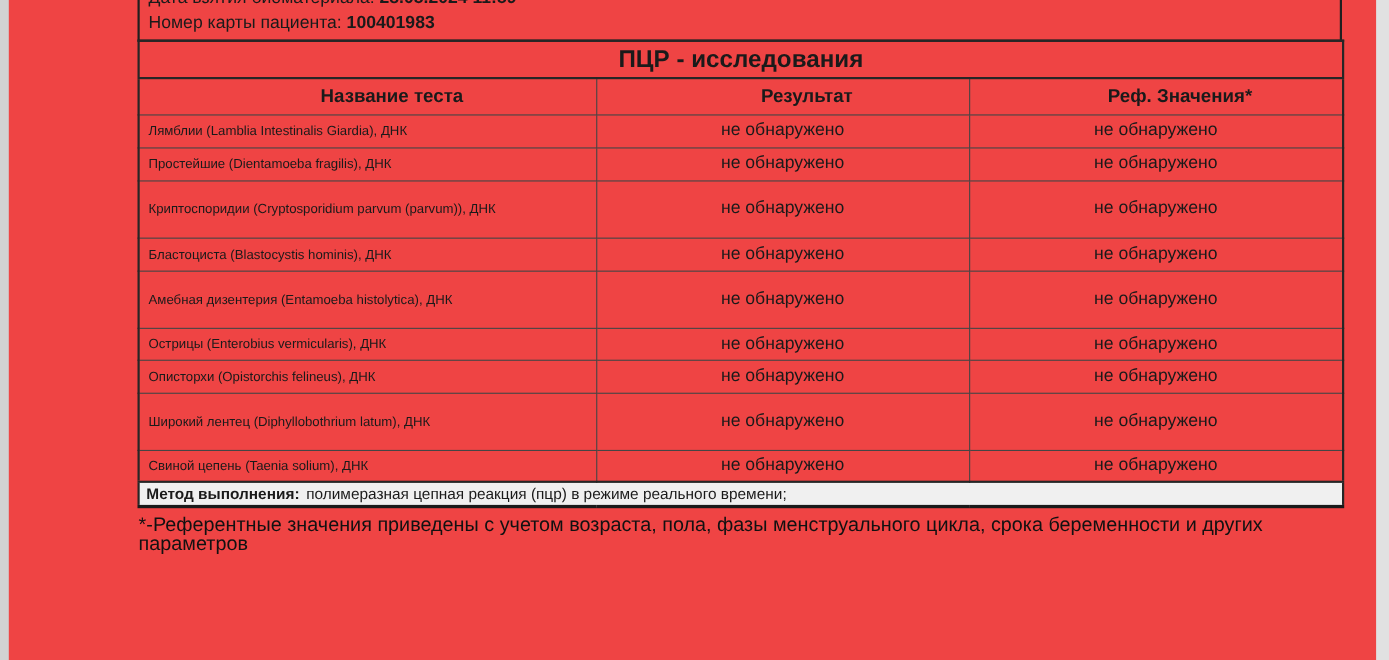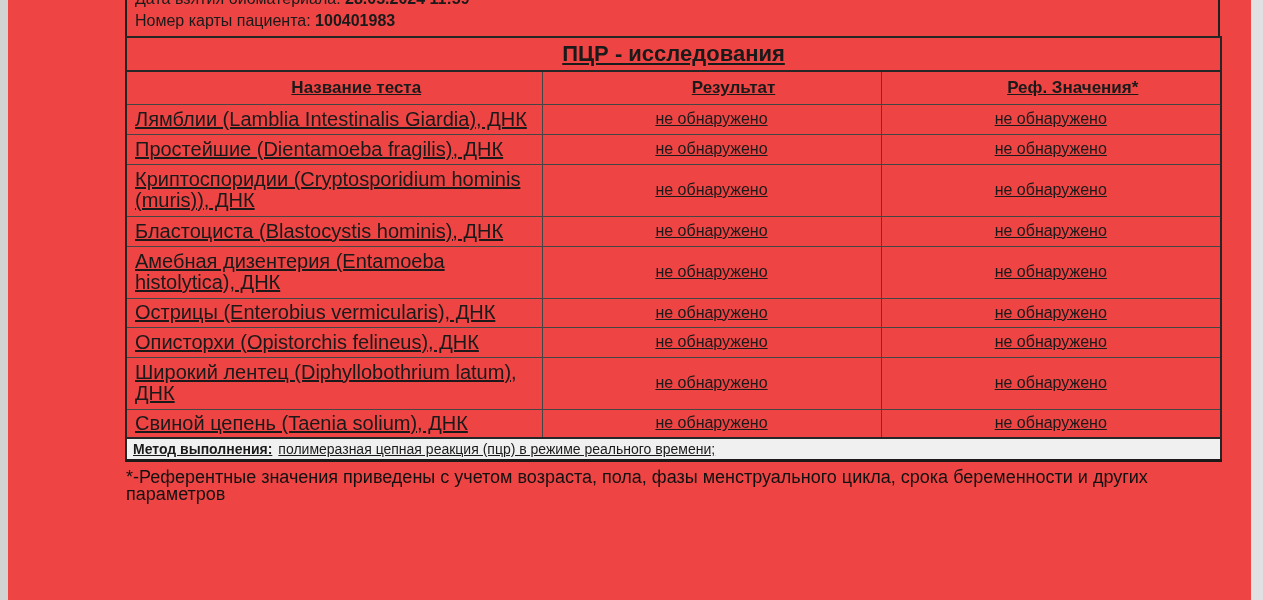--- a/index.html
+++ b/index.html
@@ -17,35 +17,34 @@
   .top-box {
     border:2px solid #1f1f1f;
     padding:2px 8px 4px 8px;
     font-size:16px; line-height:22px;
   }
   .top-box b { font-weight:bold; }
 
   table.report {
     width:1095px; border-collapse:collapse; margin-top:-2px;
     table-layout:fixed;
-    text-decoration:underline;
   }
   table.report { border:2px solid #262626; border-bottom:3px solid #1a1a1a; }
   table.report td, table.report th {
     border:1px solid #454545;
     vertical-align:middle;
   }
   .title-cell {
     font-size:22px; font-weight:bold; text-align:center;
     height:34px; border-bottom:2px solid #262626 !important;
   }
   th.col-head {
     font-size:17px; font-weight:bold; text-align:center; height:33px;padding-left:44px;
   }
-  td.name  { font-size:20px; text-align:left; padding:3px 8px; line-height:21px; }
+  td.name  { font-size:12px; text-align:left; padding:3px 8px; line-height:21px; }
   td.val   { font-size:16px; text-align:center; padding:2px 0; }
   tr.h30 td { height:30px; }
   tr.h29 td { height:29px; }
   tr.h52 td { height:52px; }
 
   tr.method-row td {
     background:#f0f0f0; height:22px; font-size:14px; line-height:16px;
     padding:2px 6px; border-top:2px solid #262626;
   }
   tr.method-row .m-label { font-weight:bold; }
@@ -90,21 +89,21 @@
           <td class="name">Лямблии (Lamblia Intestinalis Giardia), ДНК</td>
           <td class="val">не обнаружено</td>
           <td class="val">не обнаружено</td>
         </tr>
         <tr class="h30">
           <td class="name">Простейшие (Dientamoeba fragilis), ДНК</td>
           <td class="val">не обнаружено</td>
           <td class="val">не обнаружено</td>
         </tr>
         <tr class="h52">
-          <td class="name">Криптоспоридии (Cryptosporidium hominis (muris)), ДНК</td>
+          <td class="name">Криптоспоридии (Cryptosporidium parvum (parvum)), ДНК</td>
           <td class="val">не обнаружено</td>
           <td class="val">не обнаружено</td>
         </tr>
         <tr class="h30">
           <td class="name">Бластоциста (Blastocystis hominis), ДНК</td>
           <td class="val">не обнаружено</td>
           <td class="val">не обнаружено</td>
         </tr>
         <tr class="h52">
           <td class="name">Амебная дизентерия (Entamoeba histolytica), ДНК</td>

